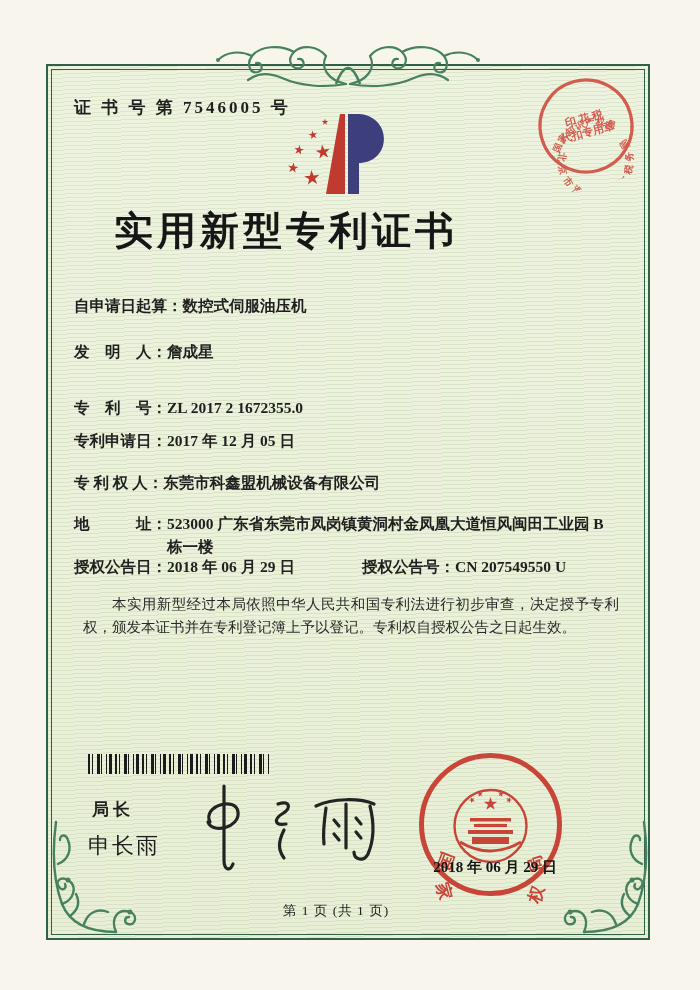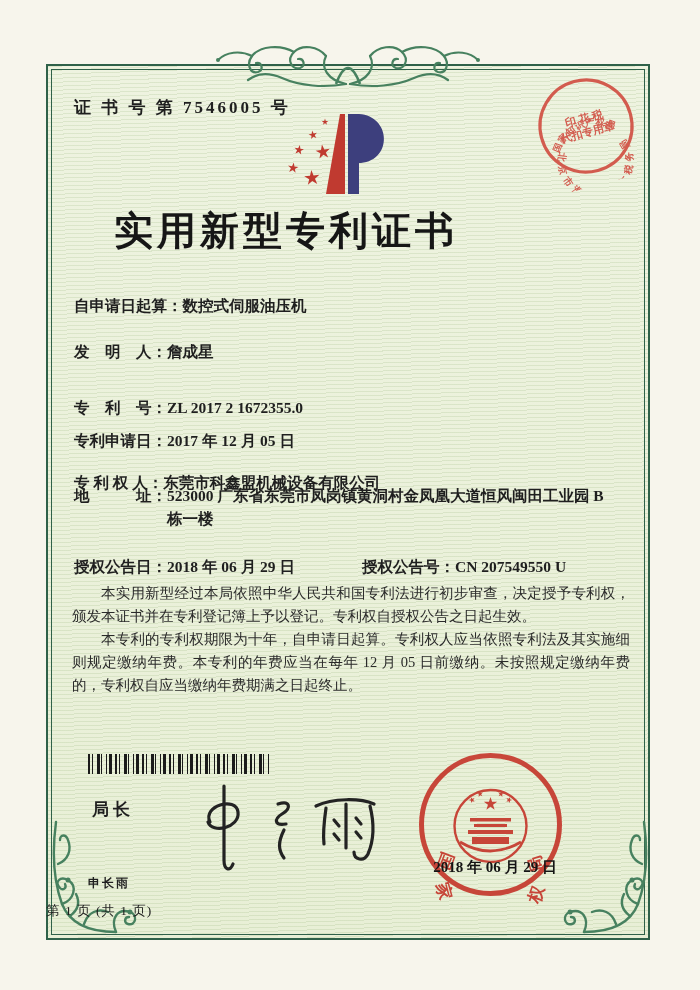--- a/index.html
+++ b/index.html
@@ -28,38 +28,38 @@
     font-size:39px;font-weight:700;letter-spacing:4px;color:#161616;
   }
   .field-row{left:74px;width:556px;font-size:15.5px;font-weight:600;line-height:23px;}
   .field-label{display:inline-block;vertical-align:top;white-space:pre;}
   .field-value{display:inline-block;vertical-align:top;width:440px;}
   .grant-item{font-size:15.5px;font-weight:600;white-space:nowrap;}
   .paras{
     left:72px;top:582px;width:558px;
     font-size:14.5px;line-height:23px;text-align:justify;color:#2a2a2a;
   }
-  .paras p{margin:0;text-indent:2em;}
+  .paras p{margin:11px;text-indent:2em;}
   .barcode{
     left:88px;top:754px;width:182px;height:20px;
     background:repeating-linear-gradient(90deg,
       #1b1b1b 0 2px, rgba(0,0,0,0) 2px 4px,
       #1b1b1b 4px 5px, rgba(0,0,0,0) 5px 9px,
       #1b1b1b 9px 12px, rgba(0,0,0,0) 12px 13px,
       #1b1b1b 13px 14px, rgba(0,0,0,0) 14px 18px,
       #1b1b1b 18px 19px, rgba(0,0,0,0) 19px 21px,
       #1b1b1b 21px 24px, rgba(0,0,0,0) 24px 27px);
   }
   .director-title{left:92px;top:798px;font-size:17px;letter-spacing:4px;font-weight:600;}
-  .director-name{left:88px;top:831px;font-size:12px;letter-spacing:2px;font-weight:700;margin-top:44px;}
+  .director-name{left:88px;top:831px;font-size:22px;letter-spacing:2px;font-weight:400;}
   .seal-date{
     left:420px;top:858px;width:150px;text-align:center;
     font-size:15px;font-weight:600;color:#141414;z-index:5;
   }
-  .footer{left:46px;top:902px;width:580px;text-align:left;font-size:13.5px;letter-spacing:1px;}
+  .footer{left:46px;top:902px;width:580px;text-align:center;font-size:13.5px;letter-spacing:1px;}
   .green-ink{stroke:#47815f;}
   svg{display:block;}
   .tax-stamp{transform:rotate(-15deg);opacity:.88;}
 </style>
 </head>
 <body>
 
 <div class="abs frame">
   <div class="frame-inner"></div>
 </div>
@@ -137,34 +137,33 @@
 </div>
 <div class="abs field-row" style="top:396px;">
   <span class="field-label">专　利　号：</span><span class="field-value">ZL 2017 2 1672355.0</span>
 </div>
 <div class="abs field-row" style="top:429px;">
   <span class="field-label">专利申请日：</span><span class="field-value">2017 年 12 月 05 日</span>
 </div>
 <div class="abs field-row" style="top:471px;">
   <span class="field-label">专 利 权 人：</span><span class="field-value">东莞市科鑫盟机械设备有限公司</span>
 </div>
-<div class="abs field-row" style="top:484px;">
+<div class="abs field-row" style="top:512px;">
   <span class="field-label">地　　　址：</span><span class="field-value">523000 广东省东莞市凤岗镇黄洞村金凤凰大道恒风闽田工业园 B 栋一楼</span>
 </div>
 
 <div class="abs grant-item" style="left:74px;top:557px;">
   <span>授权公告日：</span><span>2018 年 06 月 29 日</span>
 </div>
 <div class="abs grant-item" style="left:362px;top:557px;">
   <span>授权公告号：</span><span>CN 207549550 U</span>
 </div>
 
 <div class="abs paras">
   <p>本实用新型经过本局依照中华人民共和国专利法进行初步审查，决定授予专利权，颁发本证书并在专利登记簿上予以登记。专利权自授权公告之日起生效。</p>
-  <p>本专利的专利权期限为十年，自申请日起算。专利权人应当依照专利法及其实施细则规定缴纳年费。本专利的年费应当在每年 12 月 05 日前缴纳。未按照规定缴纳年费的，专利权自应当缴纳年费期满之日起终止。</p>
 </div>
 
 <div class="abs barcode"></div>
 
 <div class="abs director-title">局长</div>
 <div class="abs director-name">申长雨</div>
 
 <svg class="abs" style="left:178px;top:778px;" width="210" height="100" viewBox="0 0 210 100">
   <g fill="none" stroke="#232323" stroke-width="3.2" stroke-linecap="round">
     <path d="M32,44 C24,28 58,18 60,34 C62,50 34,56 30,44"></path>

